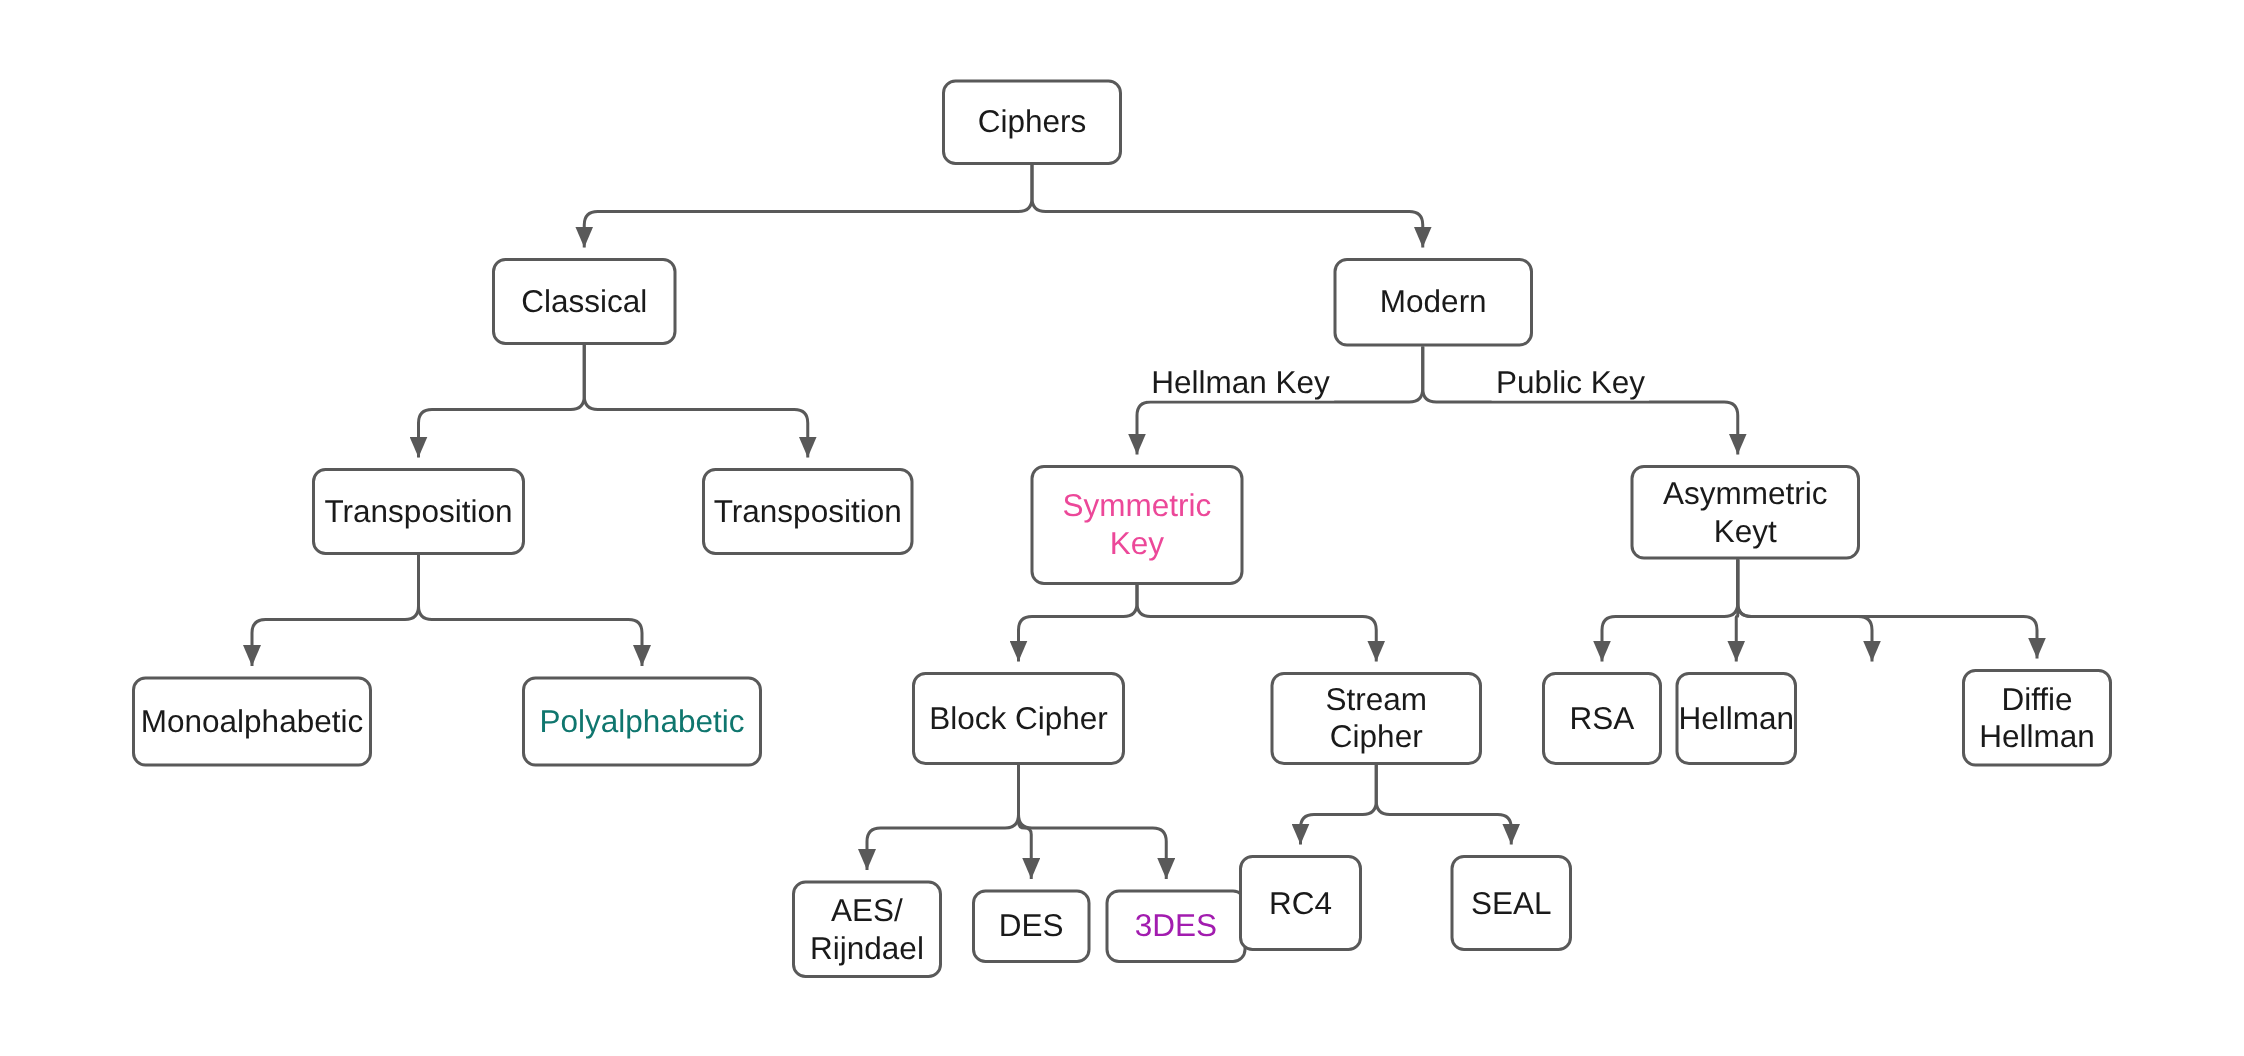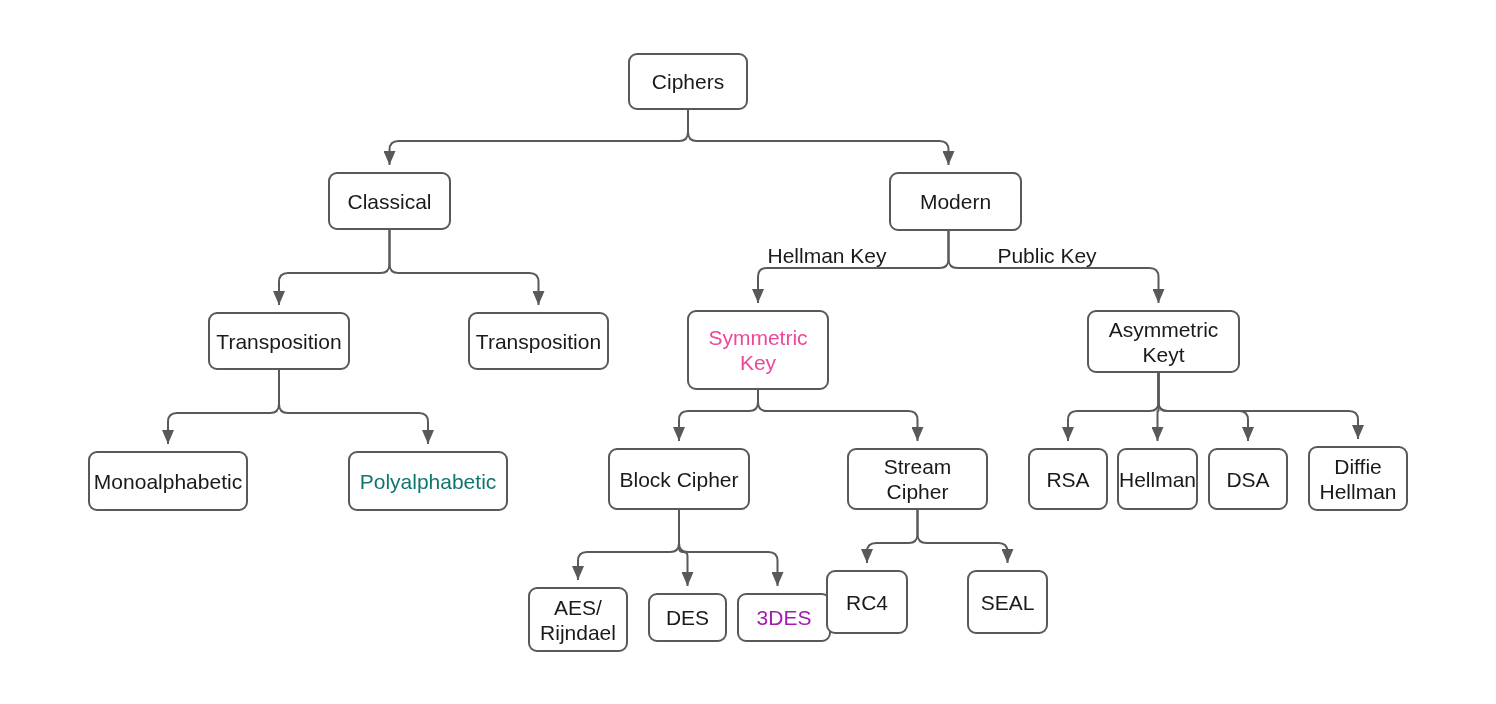--- a/index.html
+++ b/index.html
@@ -72,21 +72,20 @@
 Key</div>
   <div class="node" id="n-asymmetric" style="left: 1087px; top: 310px; width: 153px; height: 63px; border-color: rgb(89, 89, 89); background: rgb(255, 255, 255); color: rgb(26, 26, 26);">Asymmetric
 Keyt</div>
   <div class="node" id="n-monoalphabetic" style="left: 88px; top: 451px; width: 160px; height: 60px; border-color: rgb(89, 89, 89); background: rgb(255, 255, 255); color: rgb(26, 26, 26);">Monoalphabetic</div>
   <div class="node" id="n-polyalphabetic" style="left: 348px; top: 451px; width: 160px; height: 60px; border-color: rgb(89, 89, 89); background: rgb(255, 255, 255); color: #0f766e;">Polyalphabetic</div>
   <div class="node" id="n-block_cipher" style="left: 608px; top: 448px; width: 142px; height: 62px; border-color: rgb(89, 89, 89); background: rgb(255, 255, 255); color: rgb(26, 26, 26);">Block Cipher</div>
   <div class="node" id="n-stream_cipher" style="left: 847px; top: 448px; width: 141px; height: 62px; border-color: rgb(89, 89, 89); background: rgb(255, 255, 255); color: rgb(26, 26, 26);">Stream
 Cipher</div>
   <div class="node" id="n-rsa" style="left: 1028px; top: 448px; width: 80px; height: 62px; border-color: rgb(89, 89, 89); background: rgb(255, 255, 255); color: rgb(26, 26, 26);">RSA</div>
   <div class="node" id="n-elliptic" style="left: 1117px; top: 448px; width: 81px; height: 62px; border-color: rgb(89, 89, 89); background: rgb(255, 255, 255); color: rgb(26, 26, 26);">Hellman</div>
-  <div class="node" id="n-dsa" style="left: 1208px; top: 448px; width: 80px; height: 62px; border-color: rgb(89, 89, 89); background: rgb(255, 255, 255); color: rgb(26, 26, 26);">DSA</div>
   <div class="node" id="n-diffie_hellman" style="left: 1308px; top: 446px; width: 100px; height: 65px; border-color: rgb(89, 89, 89); background: rgb(255, 255, 255); color: rgb(26, 26, 26);">Diffie
 Hellman</div>
   <div class="node" id="n-aes" style="left: 528px; top: 587px; width: 100px; height: 65px; border-color: rgb(89, 89, 89); background: rgb(255, 255, 255); color: rgb(26, 26, 26);">AES/
 Rijndael</div>
   <div class="node" id="n-des" style="left: 648px; top: 593px; width: 79px; height: 49px; border-color: rgb(89, 89, 89); background: rgb(255, 255, 255); color: rgb(26, 26, 26);">DES</div>
   <div class="node" id="n-3des" style="left: 737px; top: 593px; width: 94px; height: 49px; border-color: rgb(89, 89, 89); background: rgb(255, 255, 255); color: #a21caf;">3DES</div>
   <div class="node" id="n-rc4" style="left: 826px; top: 570px; width: 82px; height: 64px; border-color: rgb(89, 89, 89); background: rgb(255, 255, 255); color: rgb(26, 26, 26);">RC4</div>
   <div class="node" id="n-seal" style="left: 967px; top: 570px; width: 81px; height: 64px; border-color: rgb(89, 89, 89); background: rgb(255, 255, 255); color: rgb(26, 26, 26);">SEAL</div>
 
   <div class="edge-label" style="left:827px; top:244px;">Hellman Key</div>

